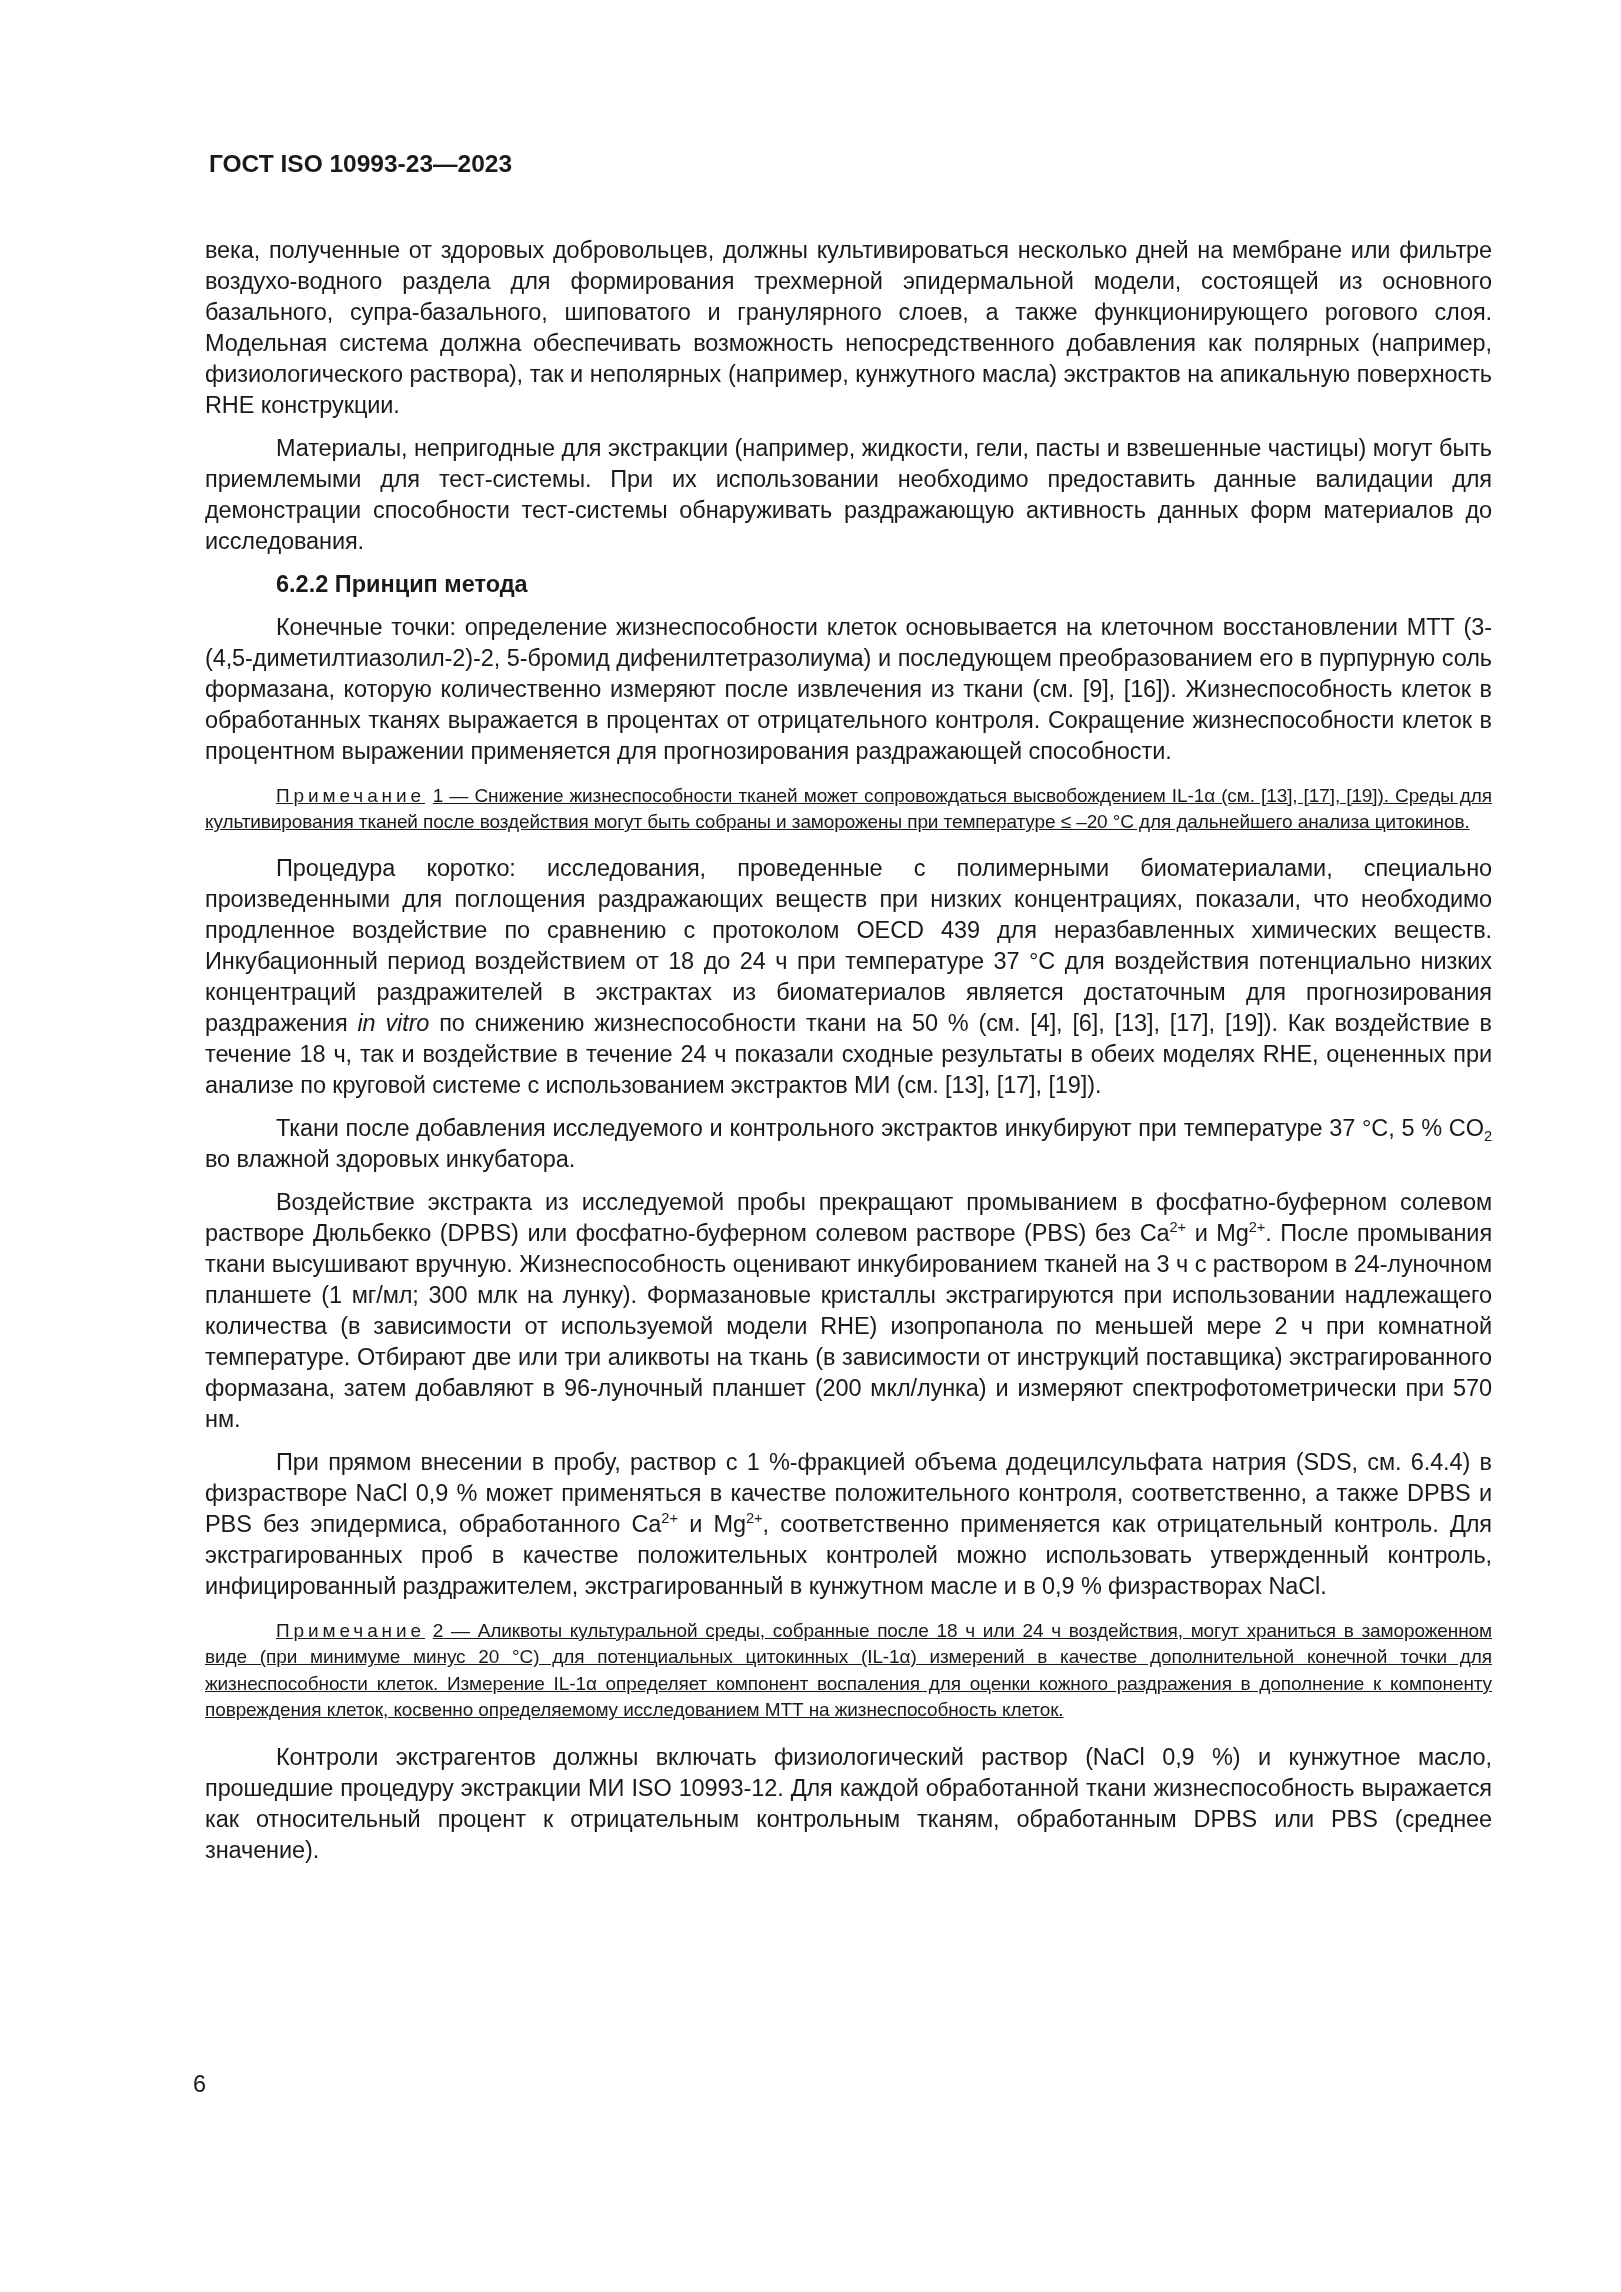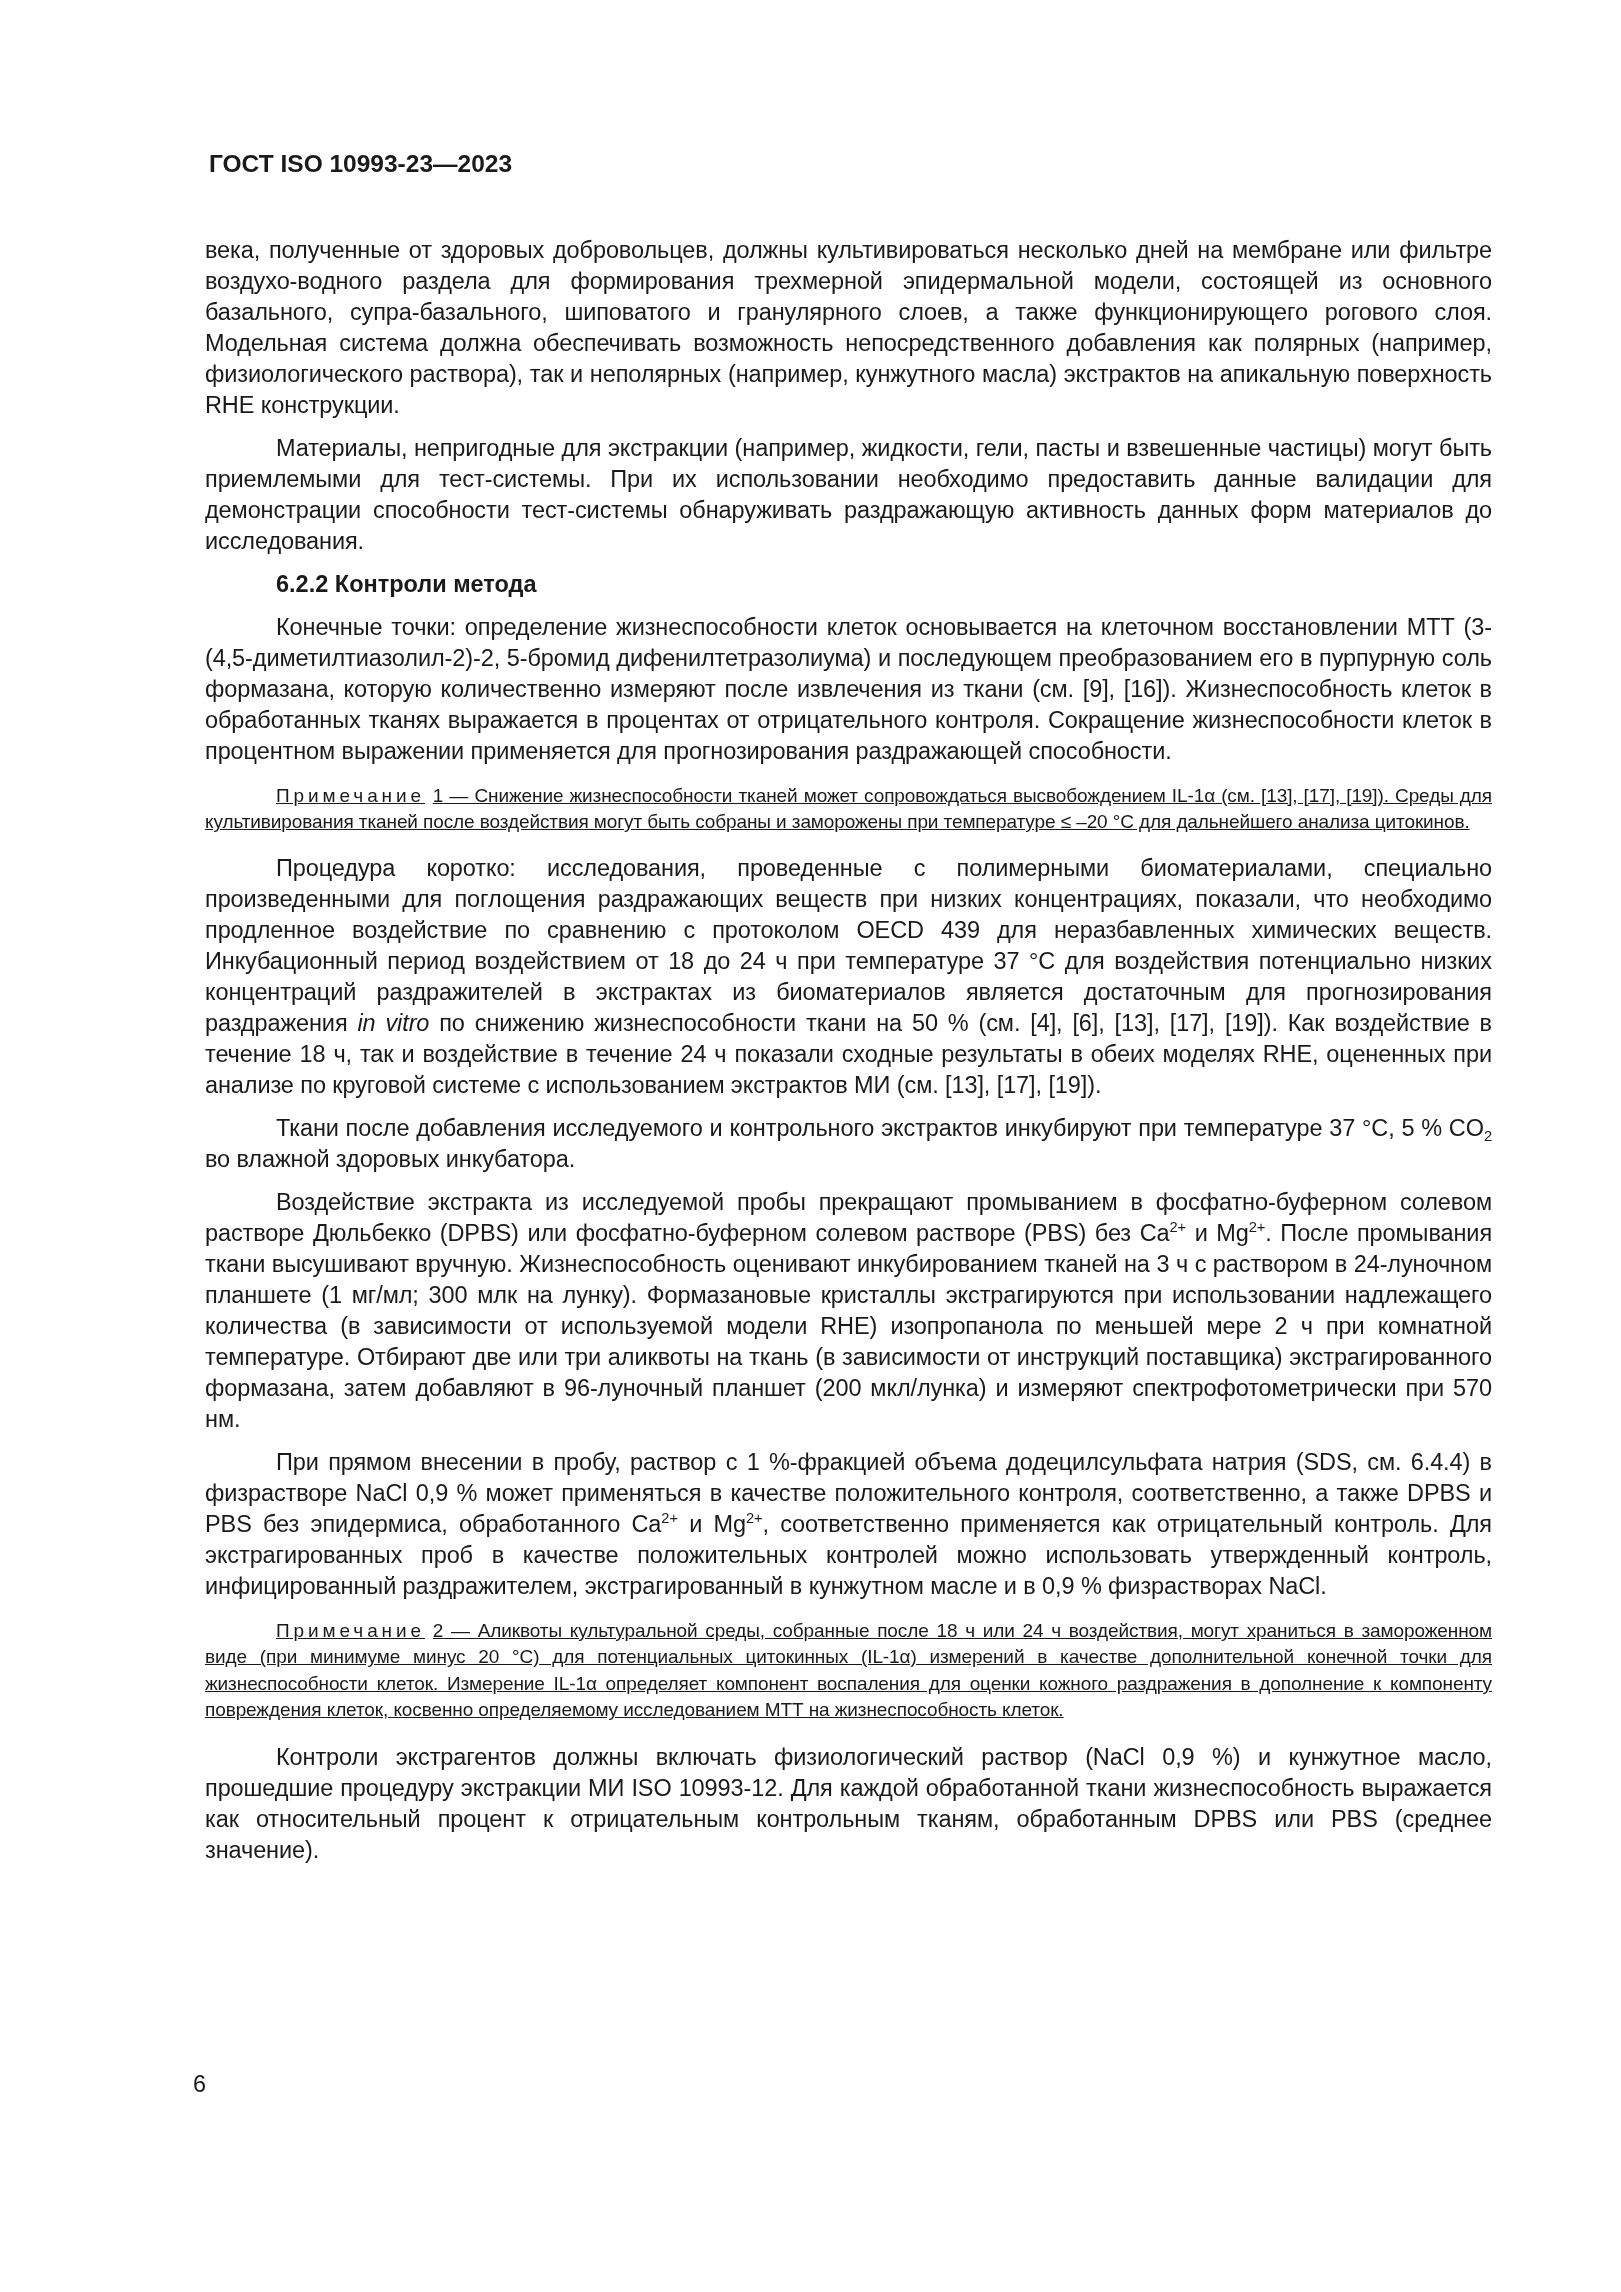--- a/index.html
+++ b/index.html
@@ -99,21 +99,21 @@
 <div class="page">
 
   <h1 class="doc-header">ГОСТ ISO 10993-23—2023</h1>
 
   <div class="content">
 
     <p class="body-p first">века, полученные от здоровых добровольцев, должны культивироваться несколько дней на мембране или фильтре воздухо-водного раздела для формирования трехмерной эпидермальной модели, состо­ящей из основного базального, супра-базального, шиповатого и гранулярного слоев, а также функцио­нирующего рогового слоя. Модельная система должна обеспечивать возможность непосредственного добавления как полярных (например, физиологического раствора), так и неполярных (например, кун­жутного масла) экстрактов на апикальную поверхность RHE конструкции.</p>
 
     <p class="body-p">Материалы, непригодные для экстракции (например, жидкости, гели, пасты и взвешенные части­цы) могут быть приемлемыми для тест-системы. При их использовании необходимо предоставить дан­ные валидации для демонстрации способности тест-системы обнаруживать раздражающую активность данных форм материалов до исследования.</p>
 
-    <p class="section-heading">6.2.2 Контроли метода</p>
+    <p class="section-heading">6.2.2 Принцип метода</p>
 
     <p class="body-p">Конечные точки: определение жизнеспособности клеток основывается на клеточном восстанов­лении МТТ (3-(4,5-диметилтиазолил-2)-2, 5-бромид дифенилтетразолиума) и последующем преобразо­ванием его в пурпурную соль формазана, которую количественно измеряют после извлечения из ткани (см. [9], [16]). Жизнеспособность клеток в обработанных тканях выражается в процентах от отрицатель­ного контроля. Сокращение жизнеспособности клеток в процентном выражении применяется для про­гнозирования раздражающей способности.</p>
 
     <p class="note"><span class="note-label">Примечание</span><span class="note-num">1</span><span> — Снижение жизнеспособности тканей может сопровождаться высвобождением IL-1α (см. [13], [17], [19]). Среды для культивирования тканей после воздействия могут быть собраны и заморожены при температуре ≤ –20 °С для дальнейшего анализа цитокинов.</span></p>
 
     <p class="body-p"><span>Процедура коротко: исследования, проведенные с полимерными биоматериалами, специально произведенными для поглощения раздражающих веществ при низких концентрациях, показали, что необходимо продленное воздействие по сравнению с протоколом OECD 439 для неразбавленных хи­мических веществ. Инкубационный период воздействием от 18 до 24 ч при температуре 37 °С для воз­действия потенциально низких концентраций раздражителей в экстрактах из биоматериалов является достаточным для прогнозирования раздражения </span><i>in vitro</i><span> по снижению жизнеспособности ткани на 50 % (см. [4], [6], [13], [17], [19]). Как воздействие в течение 18 ч, так и воздействие в течение 24 ч показали сходные результаты в обеих моделях RHE, оцененных при анализе по круговой системе с использова­нием экстрактов МИ (см. [13], [17], [19]).</span></p>
 
     <p class="body-p"><span>Ткани после добавления исследуемого и контрольного экстрактов инкубируют при температуре 37 °С, 5 % CO</span><sub>2</sub><span> во влажной здоровых инкубатора.</span></p>
 
     <p class="body-p"><span>Воздействие экстракта из исследуемой пробы прекращают промыванием в фосфатно-буферном солевом растворе Дюльбекко (DPBS) или фосфатно-буферном солевом растворе (PBS) без Ca</span><sup>2+</sup><span> и Mg</span><sup>2+</sup><span>. После промывания ткани высушивают вручную. Жизнеспособность оценивают инкубированием тканей на 3 ч с раствором в 24-луночном планшете (1 мг/мл; 300 млк на лунку). Формазановые кри­сталлы экстрагируются при использовании надлежащего количества (в зависимости от используемой модели RHE) изопропанола по меньшей мере 2 ч при комнатной температуре. Отбирают две или три аликвоты на ткань (в зависимости от инструкций поставщика) экстрагированного формазана, затем до­бавляют в 96-луночный планшет (200 мкл/лунка) и измеряют спектрофотометрически при 570 нм.</span></p>

